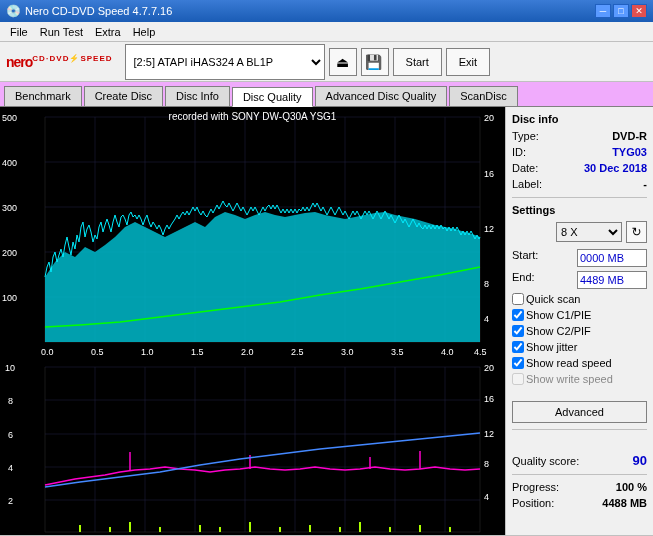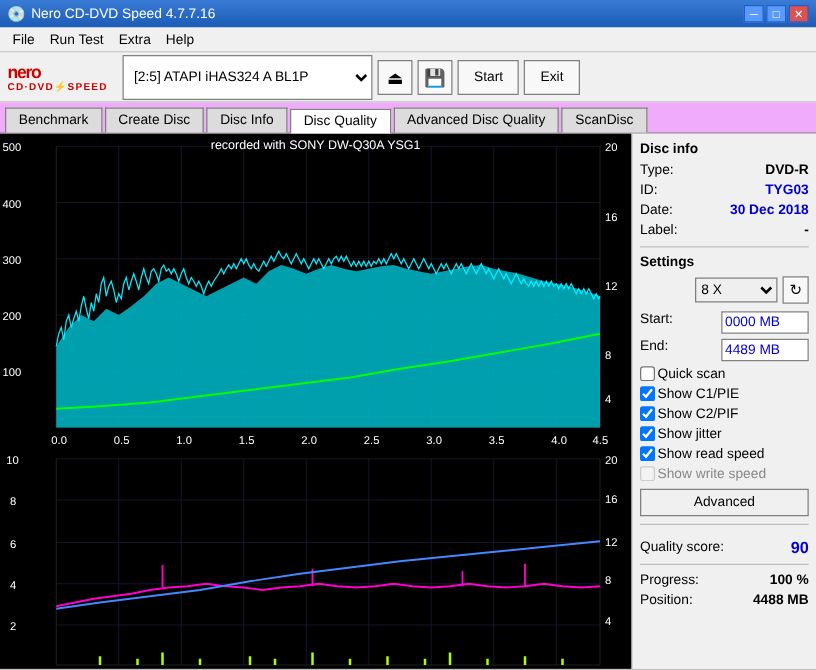--- a/index.html
+++ b/index.html
@@ -11,21 +11,21 @@
     .title-controls { display: flex; gap: 2px; }
     .title-btn { width: 16px; height: 14px; background: #5a9aff; border: 1px solid #2060c0; color: white; font-size: 9px; display: flex; align-items: center; justify-content: center; cursor: pointer; }
     .title-btn.close { background: #e05050; }
     
     
     .menu-bar { background: #f0f0f0; height: 20px; display: flex; align-items: center; padding: 0 4px; border-bottom: 1px solid #c0c0c0; }
     .menu-item { padding: 2px 6px; font-size: 11px; cursor: pointer; }
     
     
     .toolbar { background: #f0f0f0; height: 40px; display: flex; align-items: center; padding: 0 6px; gap: 4px; border-bottom: 1px solid #c0c0c0; }
-    .nero-logo { display: flex; flex-direction: column; margin-right: 8px; }
+    .nero-logo { display: flex; flex-direction: row; margin-right: 8px; }
     .nero-logo .nero-text { color: #cc0000; font-weight: bold; font-size: 14px; letter-spacing: -1px; }
     .nero-logo .speed-text { color: #cc0000; font-size: 8px; font-weight: bold; letter-spacing: 1px; }
     .drive-select { height: 36px; min-width: 200px; border: 1px solid #808080; background: white; padding: 0 4px; font-size: 11px; }
     .toolbar-icon-btn { width: 28px; height: 28px; border: 1px solid #808080; background: #f8f8f8; display: flex; align-items: center; justify-content: center; cursor: pointer; font-size: 14px; }
     .toolbar-btn { height: 28px; padding: 0 12px; border: 1px solid #808080; background: #f8f8f8; cursor: pointer; font-size: 11px; }
     
     
     .tabs { display: flex; background: #f0abfc; padding: 4px 4px 0; border-bottom: 1px solid #808080; }
     .tab { padding: 3px 10px; border: 1px solid #808080; background: #dcdcdc; cursor: pointer; font-size: 11px; margin-right: 2px; border-bottom: none; }
     .tab.active { background: white; border-bottom: 1px solid white; position: relative; top: 1px; }
@@ -43,22 +43,22 @@
     .info-row { display: flex; justify-content: space-between; font-size: 11px; margin-bottom: 1px; }
     .info-val { color: #0000cc; font-weight: bold; }
     .info-val.black { color: black; }
     .divider { height: 1px; background: #c0c0c0; margin: 3px 0; }
     .settings-row { display: flex; align-items: center; gap: 4px; margin-bottom: 3px; padding-left: 44px; }
     .speed-select { width: 70px; height: 20px; border: 1px solid #808080; font-size: 11px; }
     .refresh-btn { width: 22px; height: 22px; border: 1px solid #808080; background: #f8f8f8; display: flex; align-items: center; justify-content: center; font-size: 12px; cursor: pointer; }
     .input-field { width: 70px; height: 18px; border: 1px solid #808080; background: white; font-size: 11px; padding: 0 2px; color: #0000cc; }
     .checkbox-row { display: flex; align-items: center; gap: 2px; font-size: 11px; margin-bottom: 1px; }
     .checkbox-row input { width: 12px; height: 12px; }
-    .advanced-btn { width: 100%; height: 22px; border: 1px solid #808080; background: #f0f0f0; cursor: pointer; font-size: 11px; margin-top: 2px; }
-    .quality-row { display: flex; justify-content: space-between; align-items: center; font-size: 11px; margin-top: 4px; }
+    .advanced-btn { width: 100%; height: 22px; border: 1px solid #808080; background: #f0f0f0; cursor: pointer; font-size: 11px; margin-top: 12px; }
+    .quality-row { display: flex; justify-content: space-between; align-items: center; font-size: 11px; margin-top: 17px; }
     .quality-val { color: #0000cc; font-weight: bold; font-size: 13px; }
     .prog-row { display: flex; justify-content: space-between; font-size: 11px; margin-bottom: 1px; align-items: flex-end; }
     .prog-val { font-weight: bold; }
     
     
     .legend-area { display: flex; gap: 12px; padding: 2px 4px; background: #f0f0f0; border-top: 1px solid #c0c0c0; font-size: 10px; }
     
     svg { position: absolute; top: 0; left: 0; }
   </style>
 </head>

